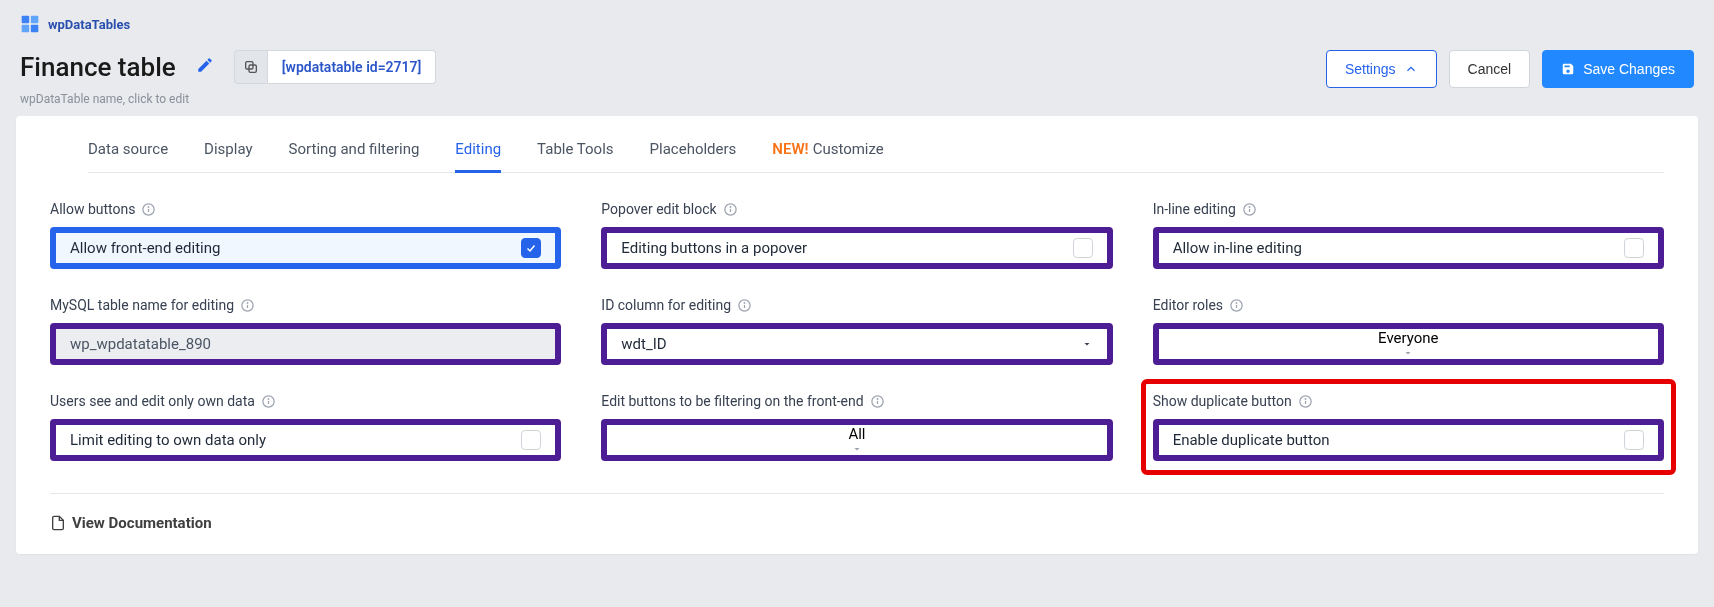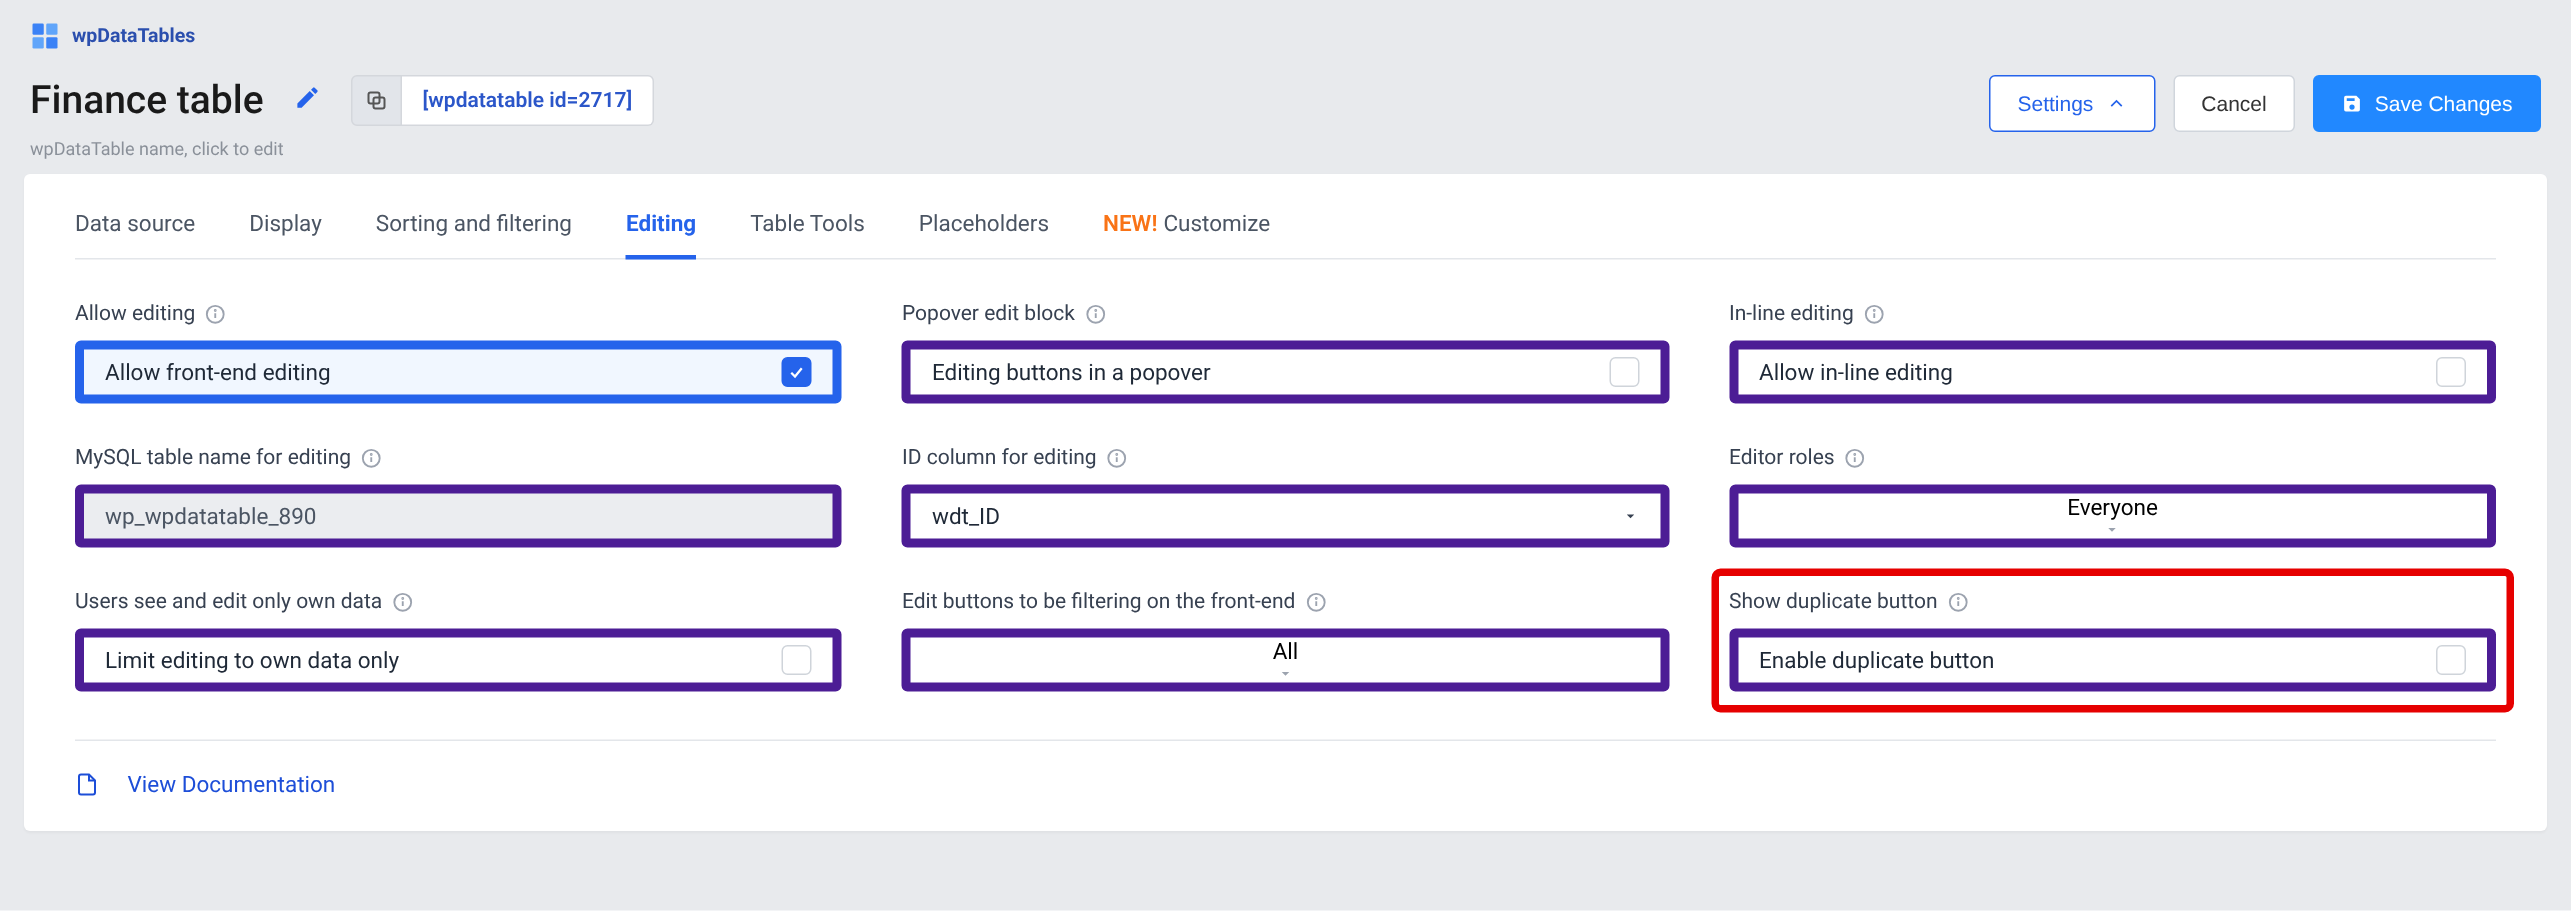--- a/index.html
+++ b/index.html
@@ -79,26 +79,27 @@
     background:#fff;
     border-radius:4px;
     padding: 10px 34px 22px 34px;
     box-shadow: 0 1px 2px rgba(0,0,0,.04);
   }
 
   
   .tabs {
     display:flex; gap:36px; border-bottom:1px solid #e3e6ea;
     font-size:15px;
+    margin-left:38px;
   }
   .tab {
     padding:14px 0 12px 0; color:#4b5563; cursor:pointer;
     border-bottom:3px solid transparent; margin-bottom:-1px;
   }
-  .tab.active { color:#2563eb; border-bottom-color:#2563eb; font-weight:700;}
+  .tab.active { color:#2563eb; border-bottom-color:#2563eb; font-weight:400;}
   .tab .new-badge { color:#f97316; font-weight:600; margin-right:4px;}
 
   
   .grid {
     display:grid;
     grid-template-columns: 1fr 1fr 1fr;
     column-gap: 40px;
     row-gap: 28px;
     margin-top: 28px;
   }
@@ -134,22 +135,22 @@
   .highlight-box::before{
     content:""; position:absolute; inset:-14px -12px -14px -12px;
     border:5px solid #e60000; border-radius:6px; pointer-events:none;
   }
 
   .divider {
     height:1px; background:#e3e6ea; margin:32px 0 20px 0;
   }
 
   .doc-link {
-    display:flex; align-items:center; gap:19px; color:#1d4ed8;
-    font-size:15px; cursor:pointer;
+    display:flex; align-items:center; gap:6px; color:#404040;
+    font-size:15px; cursor:pointer;font-weight:bold;
   }
   .doc-link svg{width:16px;height:18px;}
 </style>
 </head>
 <body>
 
 <div class="topbar">
   <div class="brand">
     <span class="brand-icon">
       <svg viewBox="0 0 24 24" fill="#3b82f6">
@@ -215,21 +216,21 @@
     <div class="tab">Placeholders</div>
     <div class="tab">
       <span class="new-badge">NEW!</span><span>Customize</span>
     </div>
   </div>
 
   <div class="grid">
 
     <div class="field">
       <label class="fld-label">
-        <span>Allow editing</span>
+        <span>Allow buttons</span>
         <span class="info-icon">
             <svg viewBox="0 0 24 24" fill="none" stroke="currentColor" stroke-width="2">
               <circle cx="12" cy="12" r="9"></circle>
               <line x1="12" y1="11" x2="12" y2="16"></line>
               <circle cx="12" cy="8" r="0.5" fill="currentColor"></circle>
             </svg>
           </span>
       </label>
       <div class="control checked">
         <span>Allow front-end editing</span>

